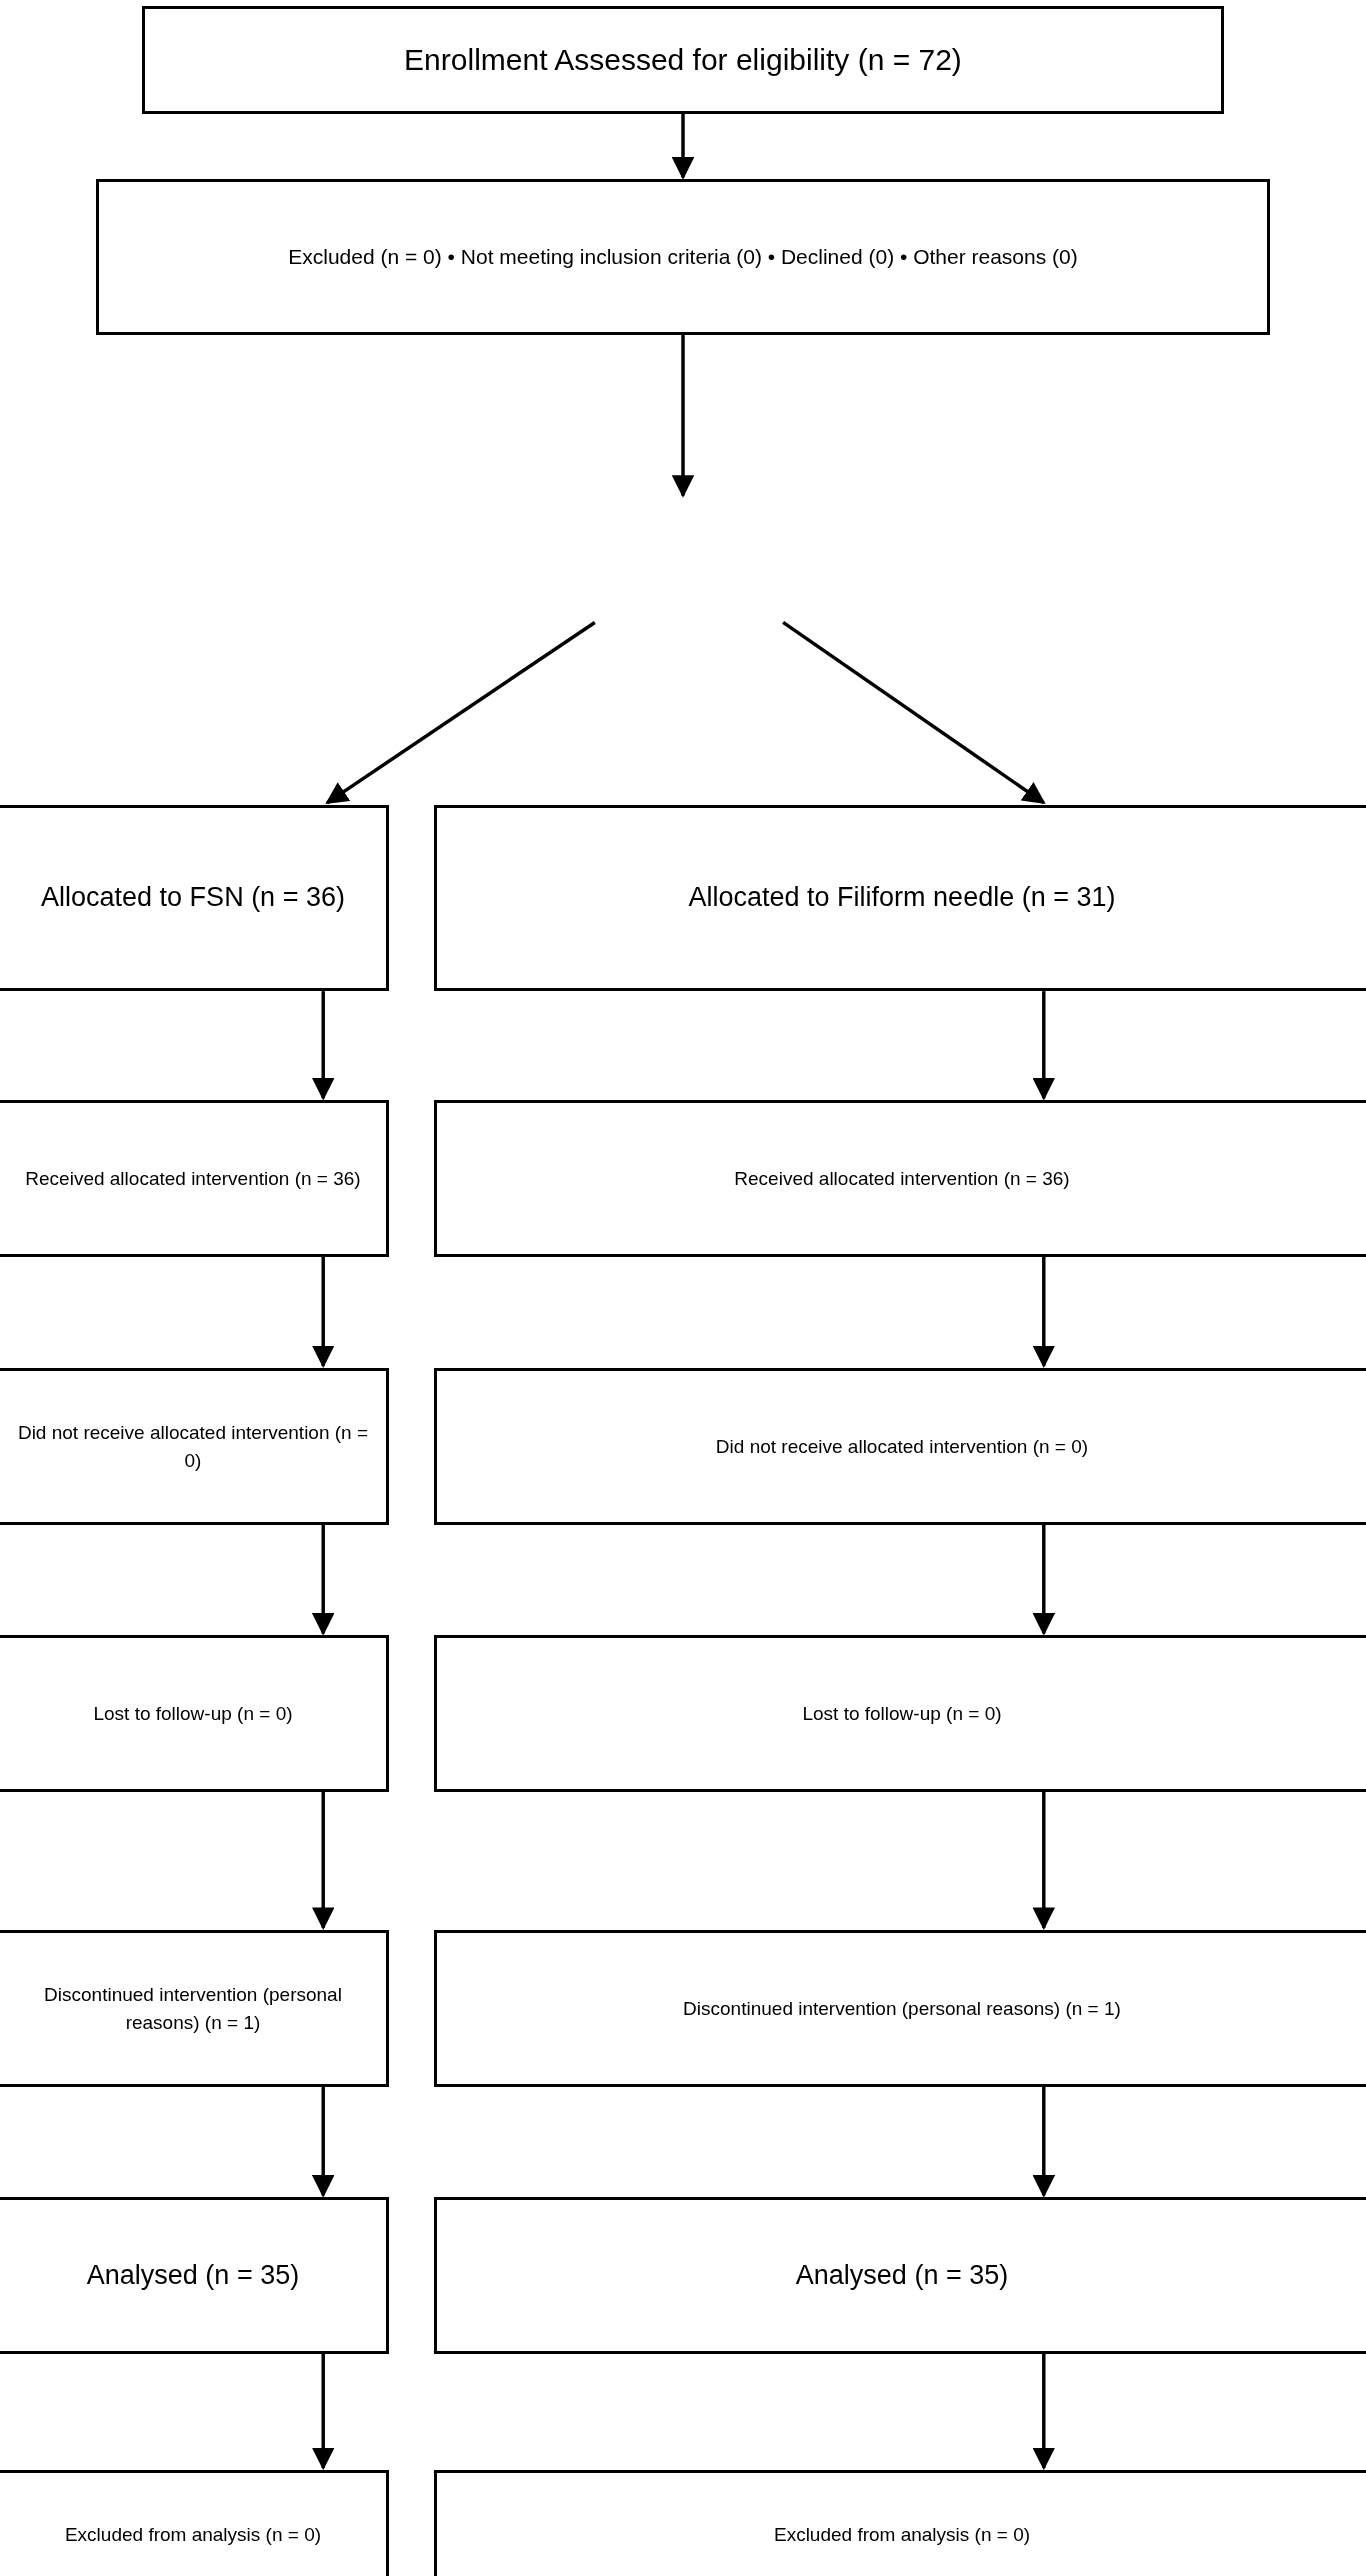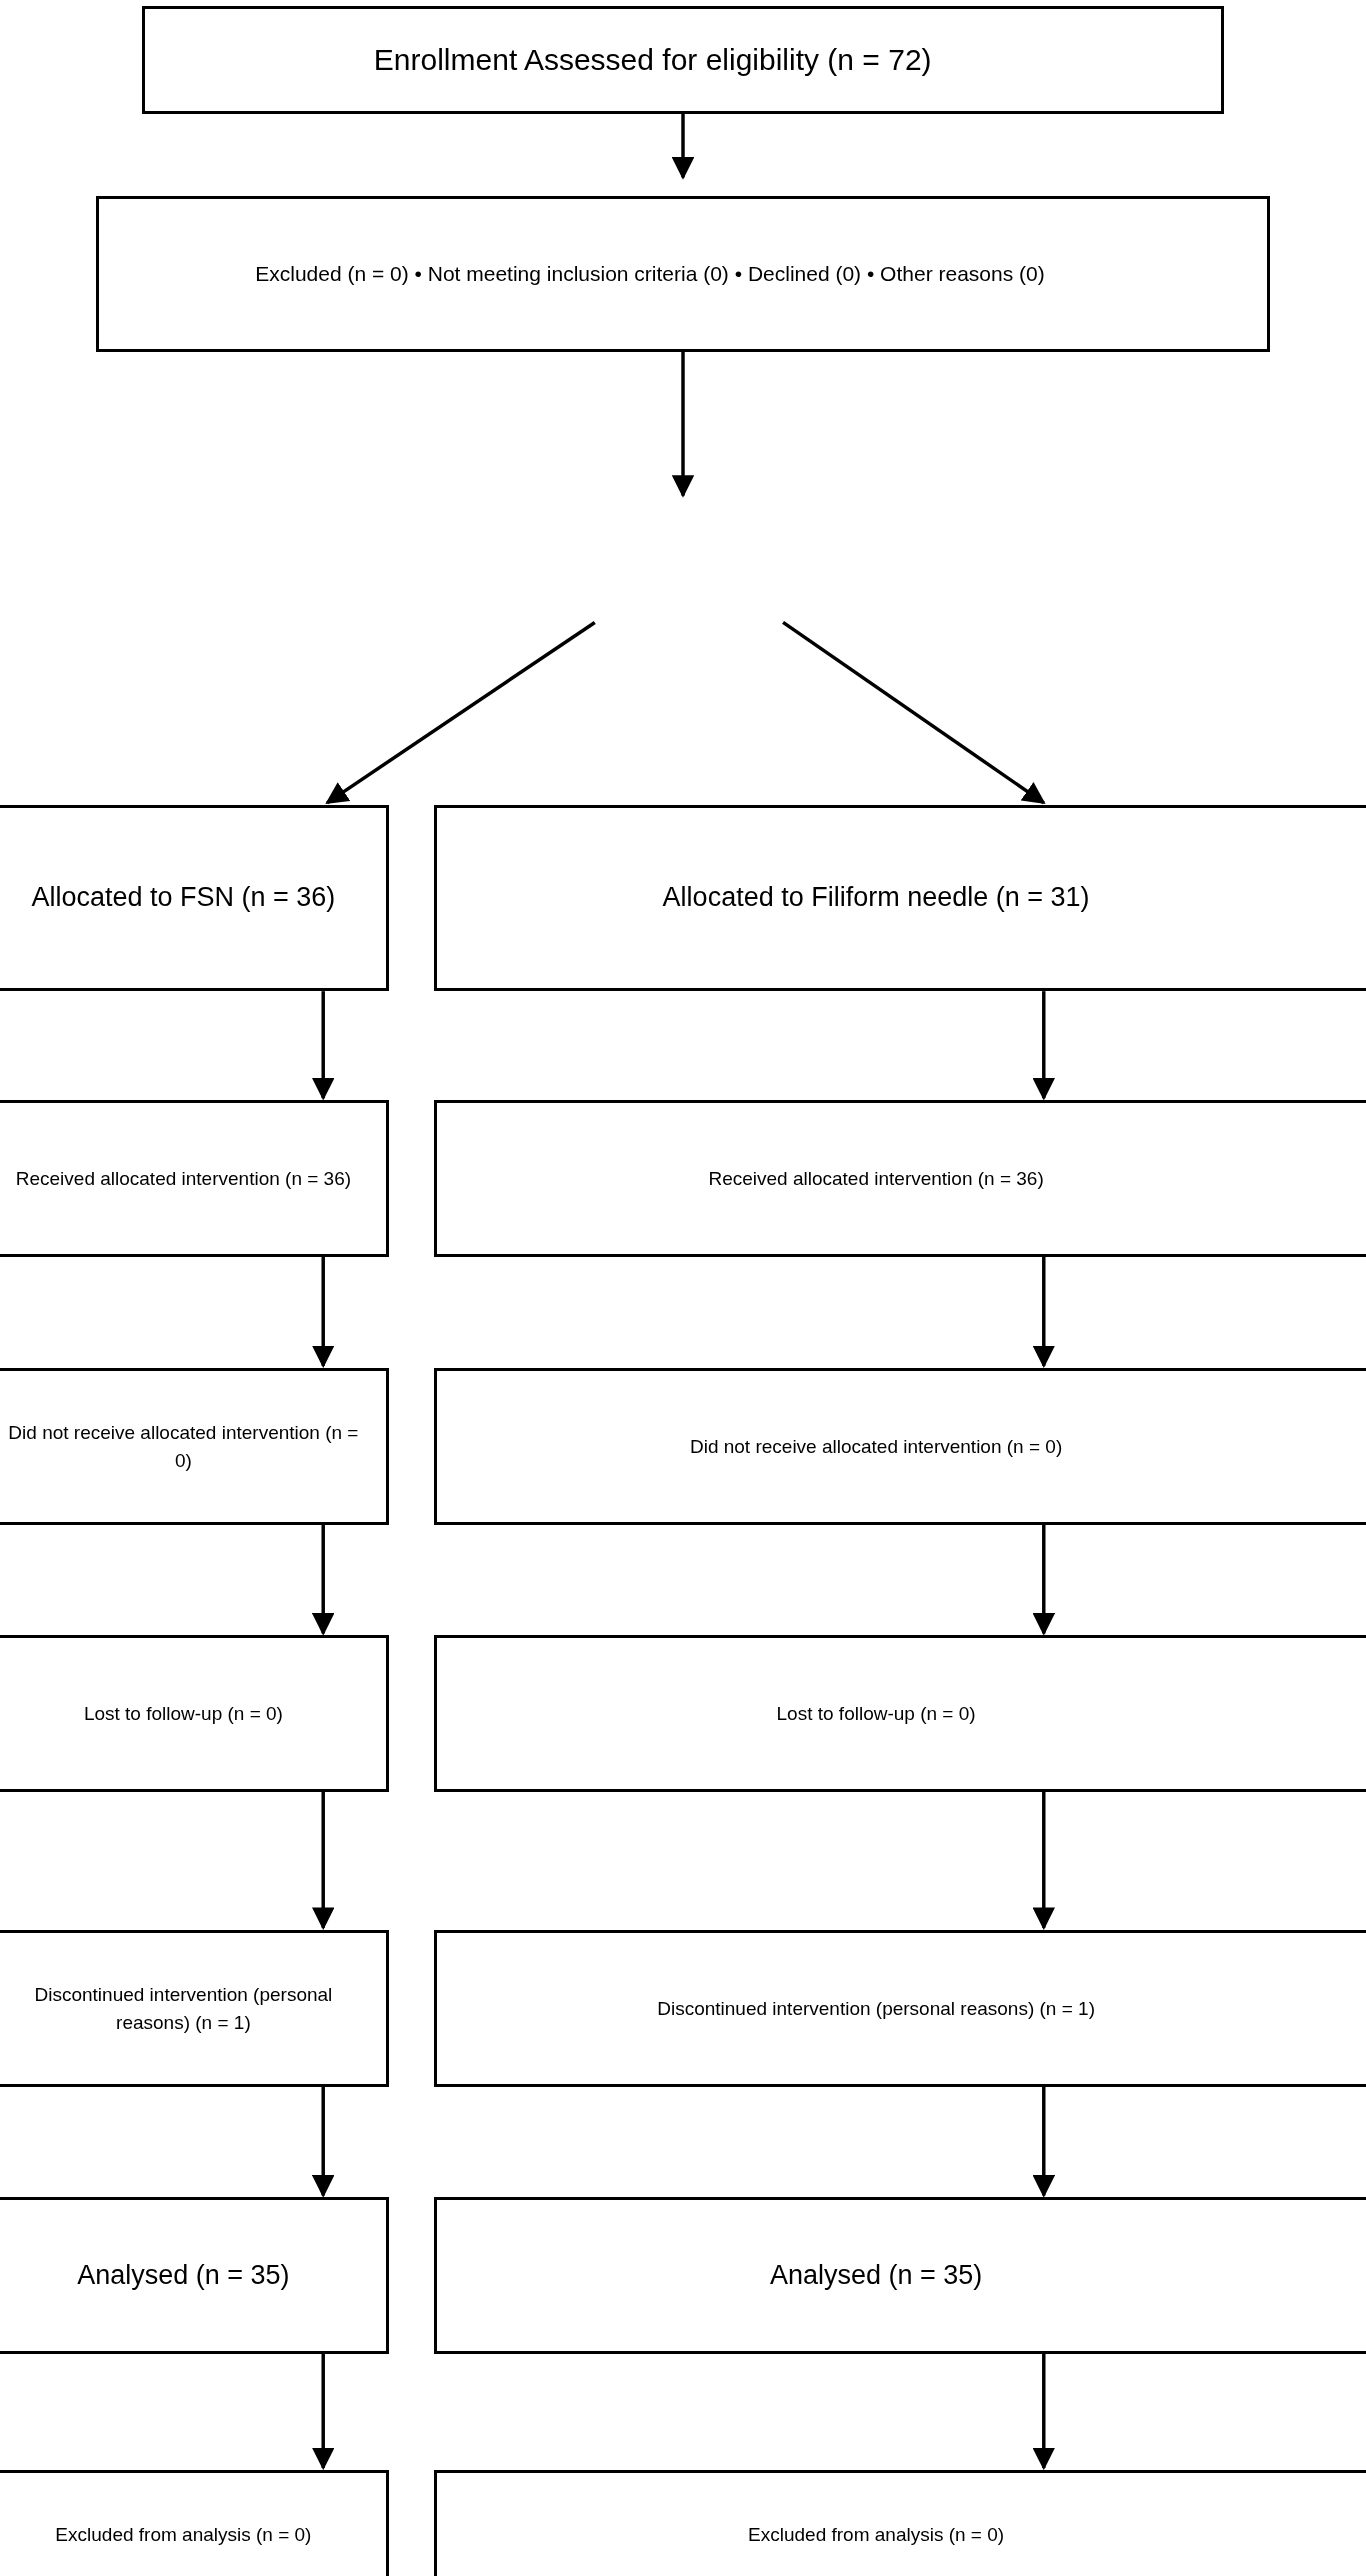--- a/index.html
+++ b/index.html
@@ -18,34 +18,34 @@
     background: #ffffff;
     overflow: hidden;
   }
   .node {
     position: absolute;
     box-sizing: border-box;
     border: 3px solid #000000;
     background: #ffffff;
     display: flex;
     align-items: center;
-    justify-content: flex-start;
+    justify-content: center;
     text-align: center;
     line-height: 1.45;
     color: #000000;
   }
   .node .txt {
     display: block;
     width: 94%;
     padding: 0 2px;
   }
   
   .t-xl  { font-size: 30px; }
   .t-lg  { font-size: 27px; }
-  .t-md  { font-size: 21px; margin-top: 17px; }
+  .t-md  { font-size: 21px; }
   .t-sm  { font-size: 19px; }
 
   svg.edges {
     position: absolute;
     left: 0;
     top: 0;
     width: 1367px;
     height: 2576px;
     pointer-events: none;
   }

